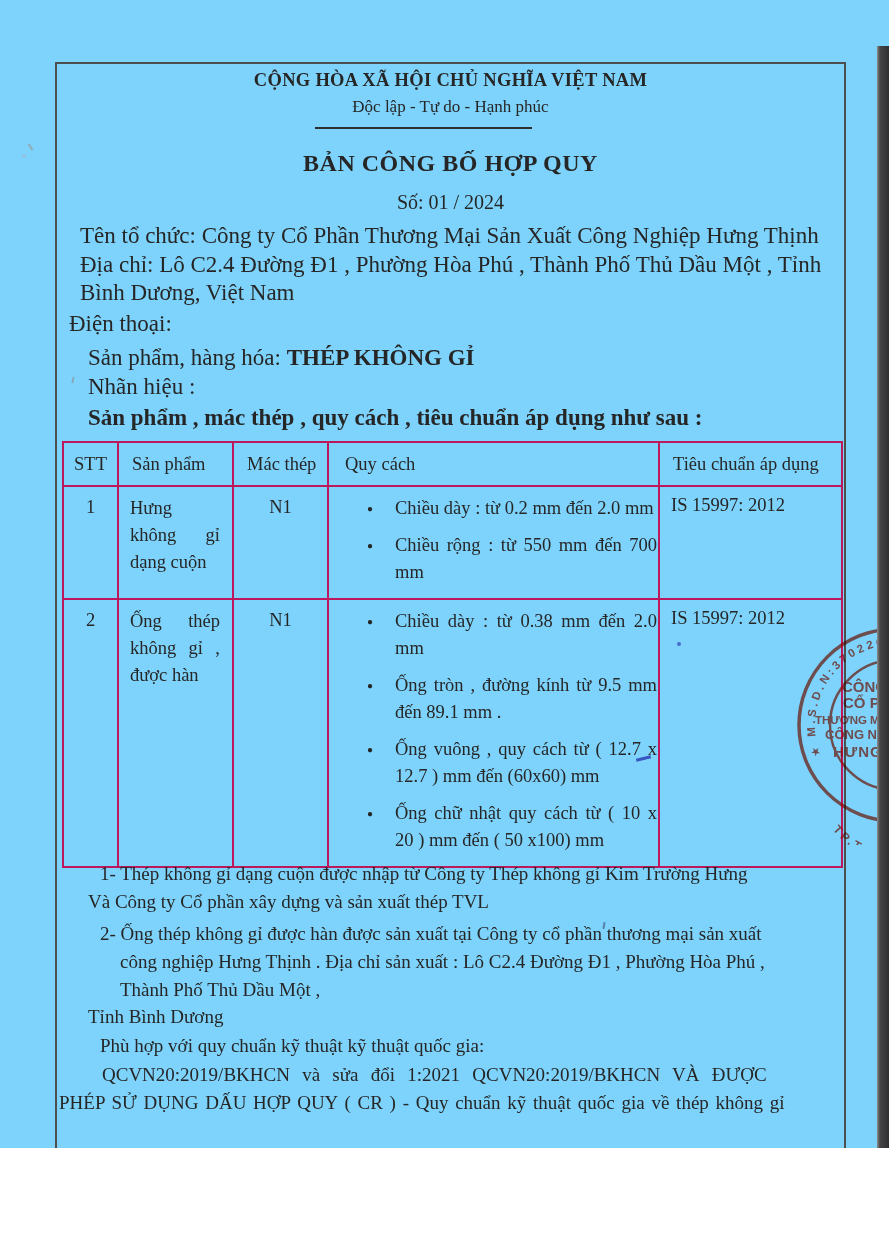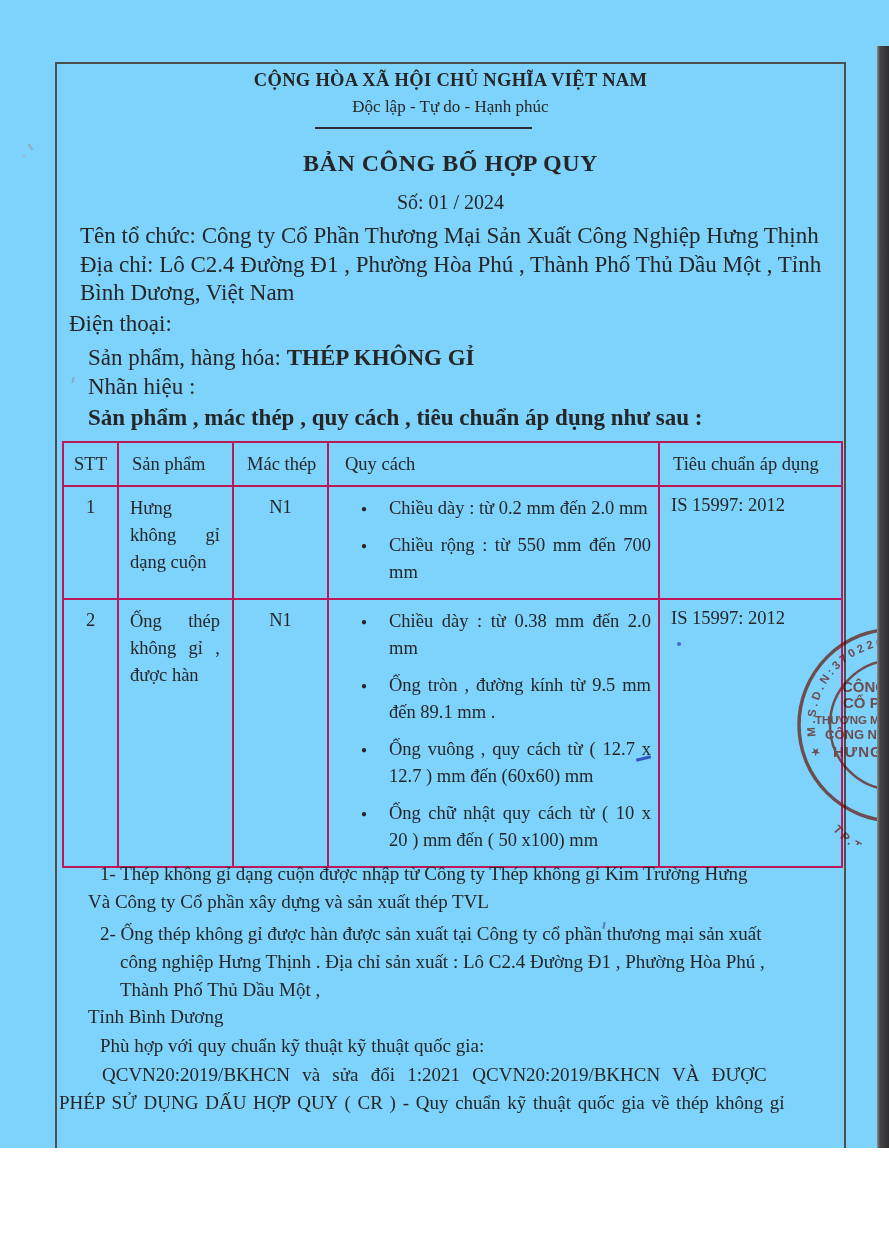--- a/index.html
+++ b/index.html
@@ -18,21 +18,21 @@
   
   .tbl-wrap{top:377px;left:5px;width:779px;}
   table{border-collapse:collapse;table-layout:fixed;width:779px;font-size:18.5px;}
   th,td{border:2px solid #be185d;vertical-align:top;font-weight:400;text-align:left;}
   th{height:42px;vertical-align:middle;padding:0 2px 0 13px;}
   th.c-stt{text-align:center;padding:0;}
   col.c1{width:55px;}col.c2{width:115px;}col.c3{width:95px;}col.c4{width:331px;}col.c5{width:183px;}
   td.stt{text-align:center;padding-top:10px;}
   td.prod{padding:8px 12px 0 11px;text-align:justify;line-height:27px;}
   td.grade{text-align:center;padding-top:10px;}
-  td.specs-cell{padding:8px 6px 2px 2px;}
+  td.specs-cell{padding:8px 6px 2px 8px;}
   td.std{padding:8px 6px 0 11px;}
   tr.r1{height:98px;}
   tr.r2{height:238px;}
   ul.specs{margin:0;padding:0;list-style:none;}
   ul.specs li{position:relative;padding-left:58px;margin-bottom:10px;line-height:27px;text-align:justify;width:262px;}
   ul.specs li::before{content:"●";position:absolute;left:30px;top:0;font-size:10px;line-height:27px;}
   
   .note{font-size:19px;line-height:28px;white-space:nowrap;}
   .qcvn{word-spacing:7.5px;}
   .phep{word-spacing:2px;}

